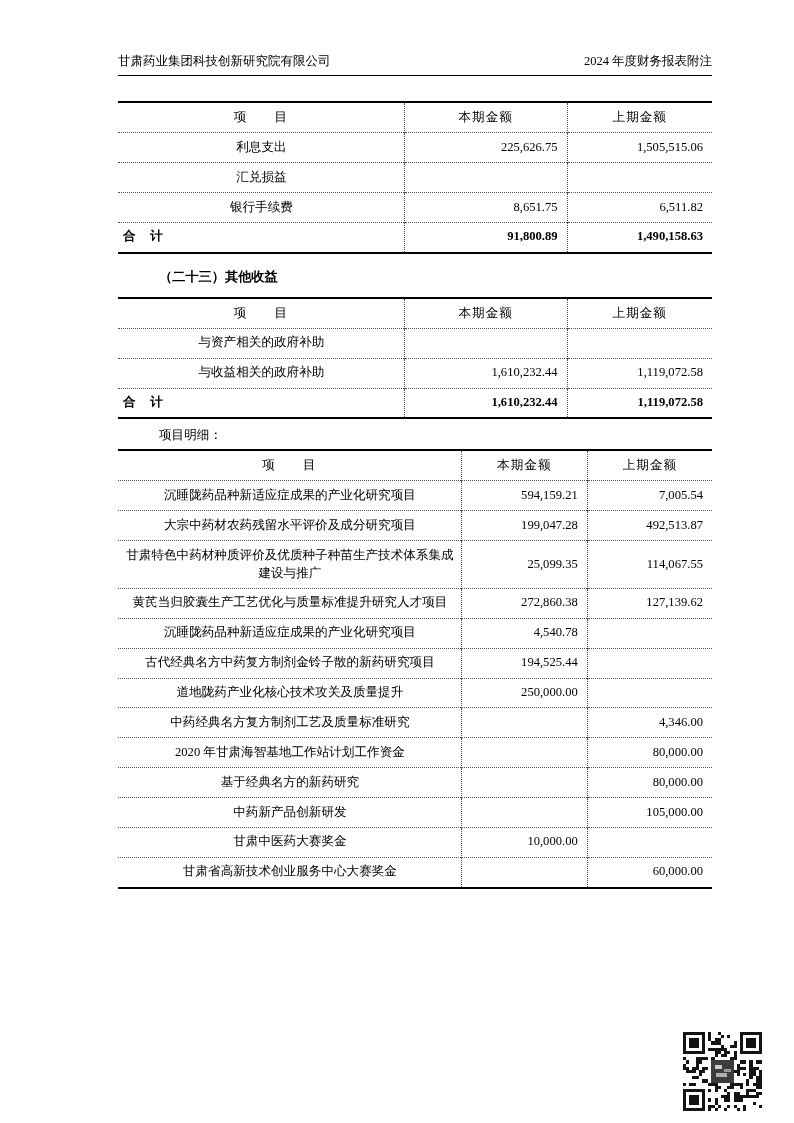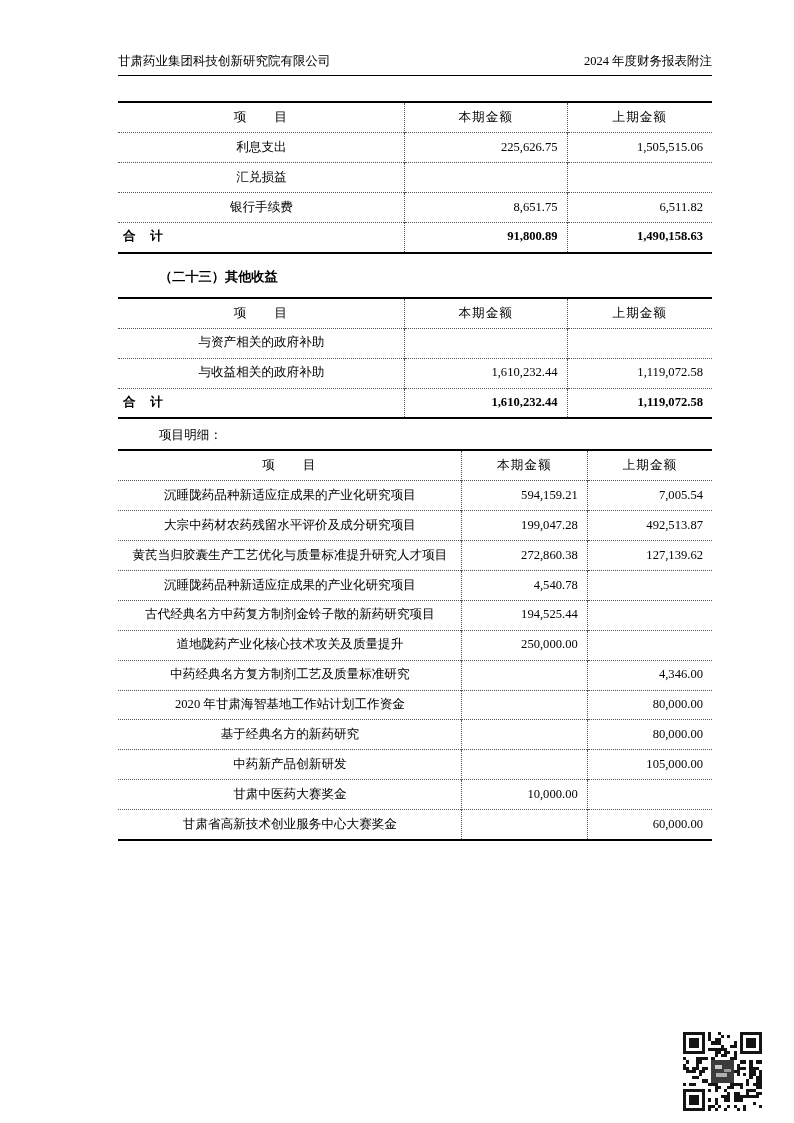--- a/index.html
+++ b/index.html
@@ -167,20 +167,25 @@
         <tbody>
           <tr>
             <td class="name">沉睡陇药品种新适应症成果的产业化研究项目</td>
             <td class="num">594,159.21</td>
             <td class="num">7,005.54</td>
           </tr>
           <tr>
             <td class="name">大宗中药材农药残留水平评价及成分研究项目</td>
             <td class="num">199,047.28</td>
             <td class="num">492,513.87</td>
+          </tr>
+          <tr>
+            <td class="name">甘肃特色中药材种质评价及优质种子种苗生产技术体系集成建设与推广</td>
+            <td class="num">25,099.35</td>
+            <td class="num">114,067.55</td>
           </tr>
           <tr>
             <td class="name">黄芪当归胶囊生产工艺优化与质量标准提升研究人才项目</td>
             <td class="num">272,860.38</td>
             <td class="num">127,139.62</td>
           </tr>
           <tr>
             <td class="name">沉睡陇药品种新适应症成果的产业化研究项目</td>
             <td class="num">4,540.78</td>
             <td class="num"></td>

